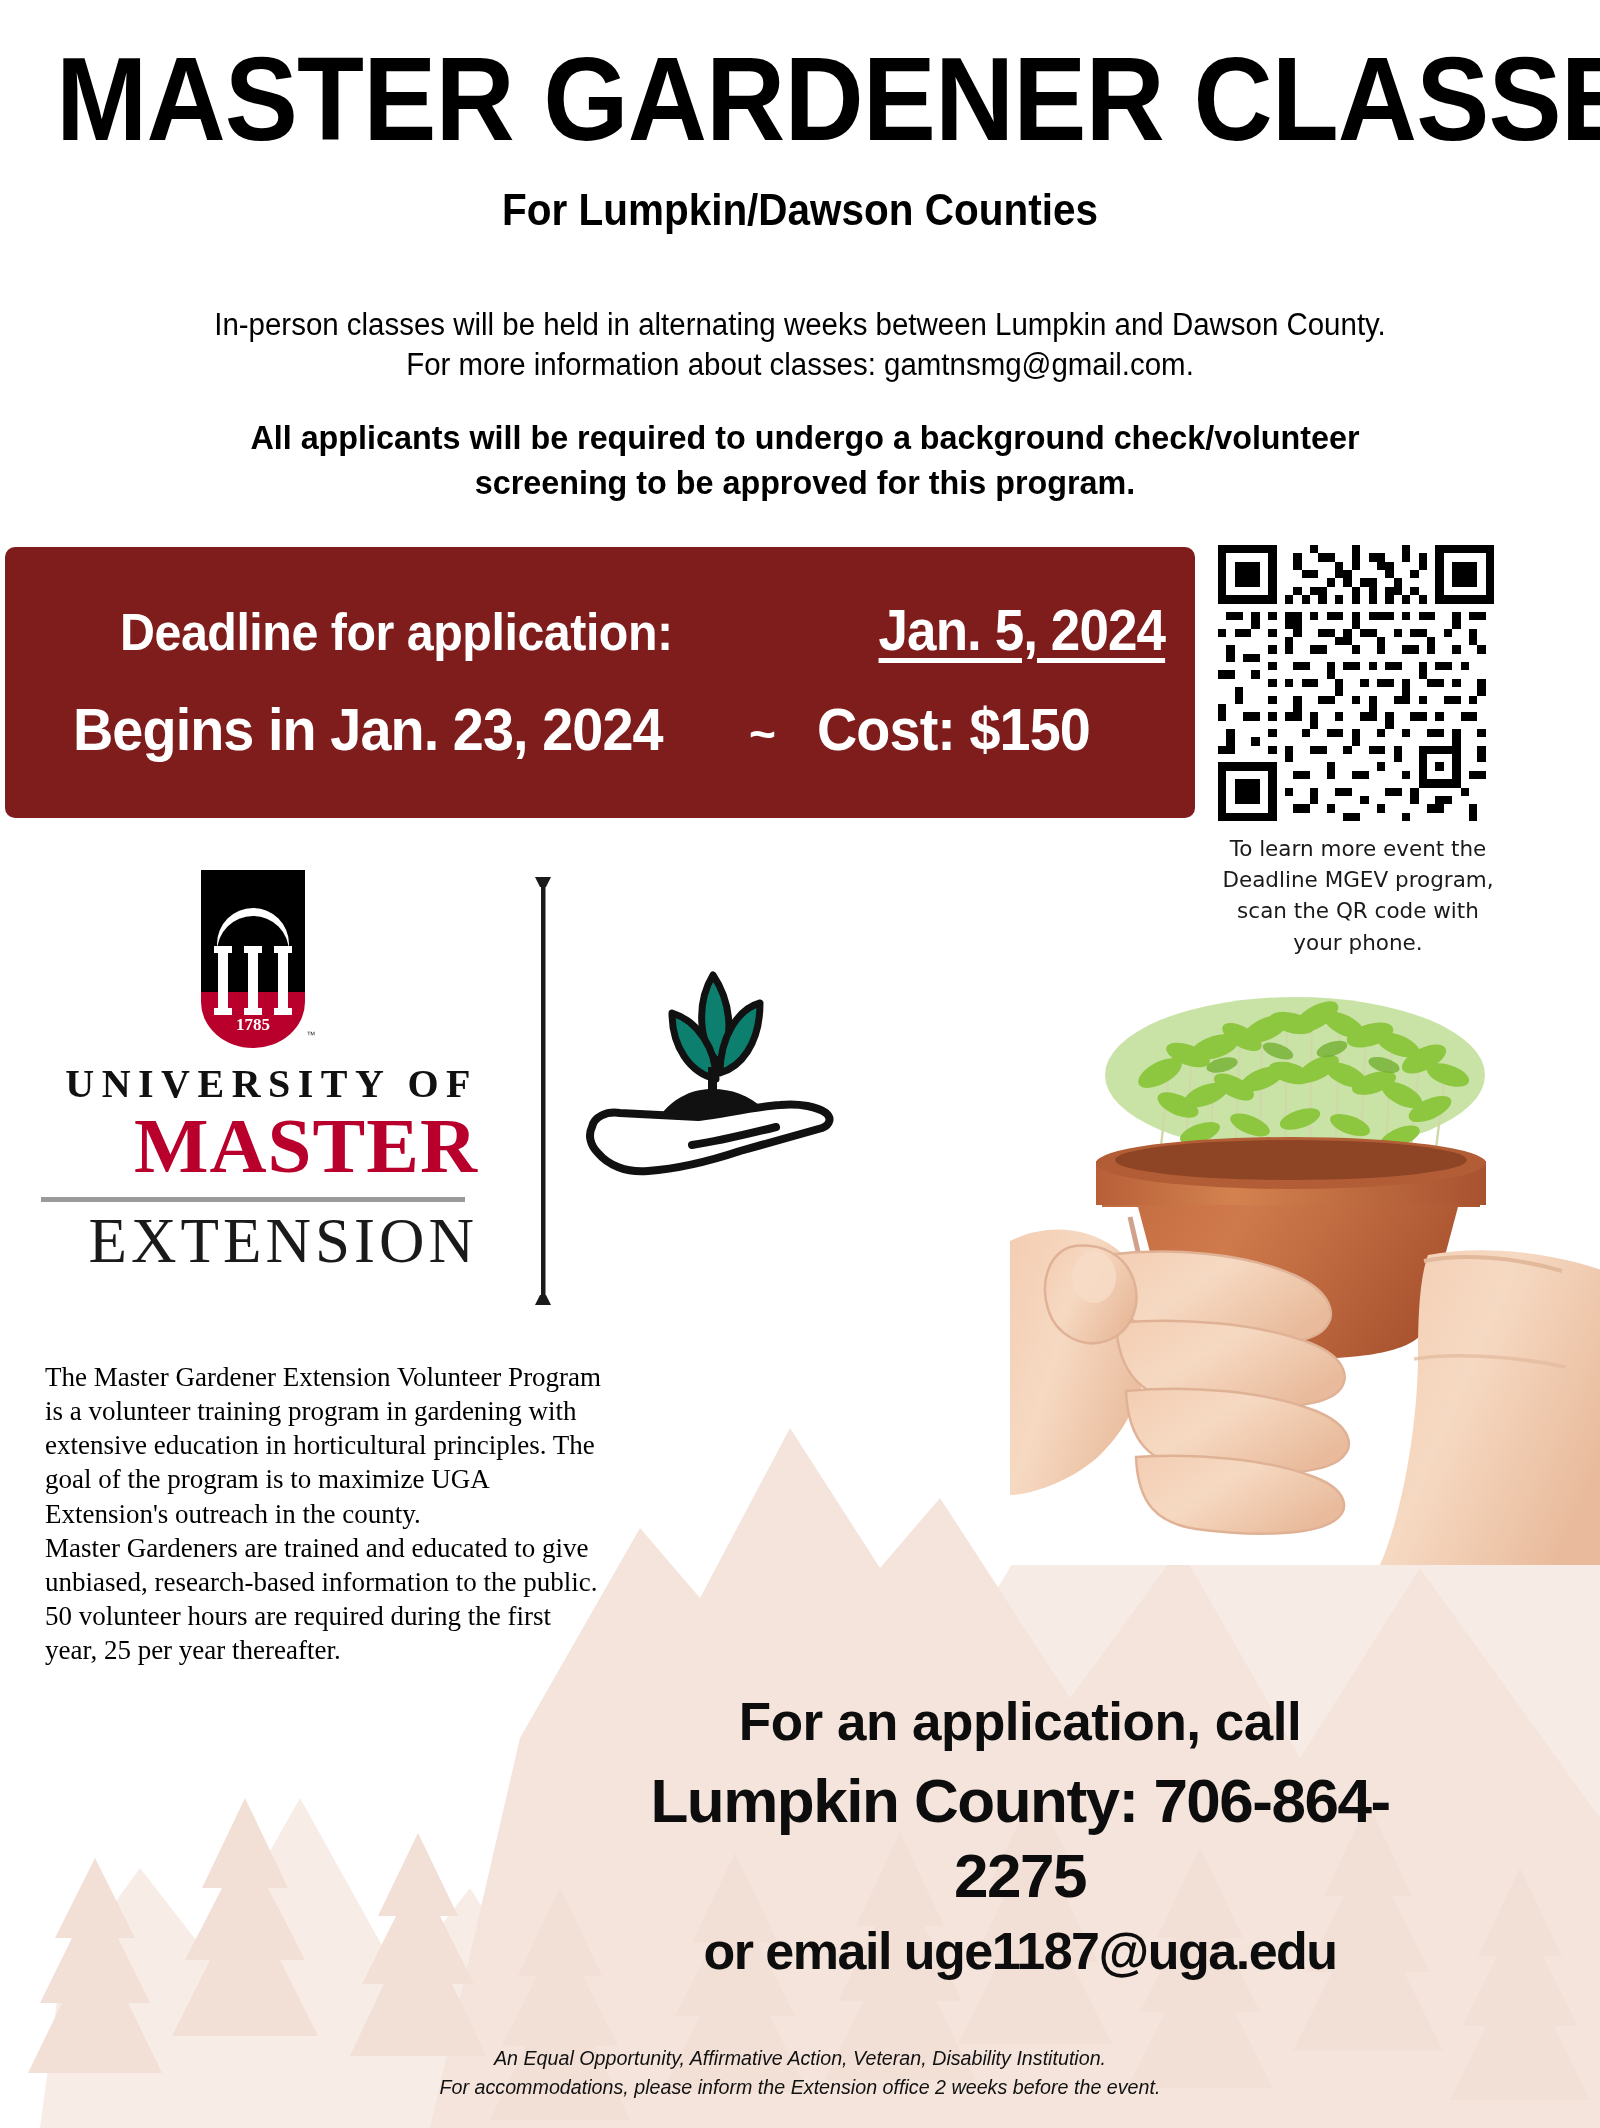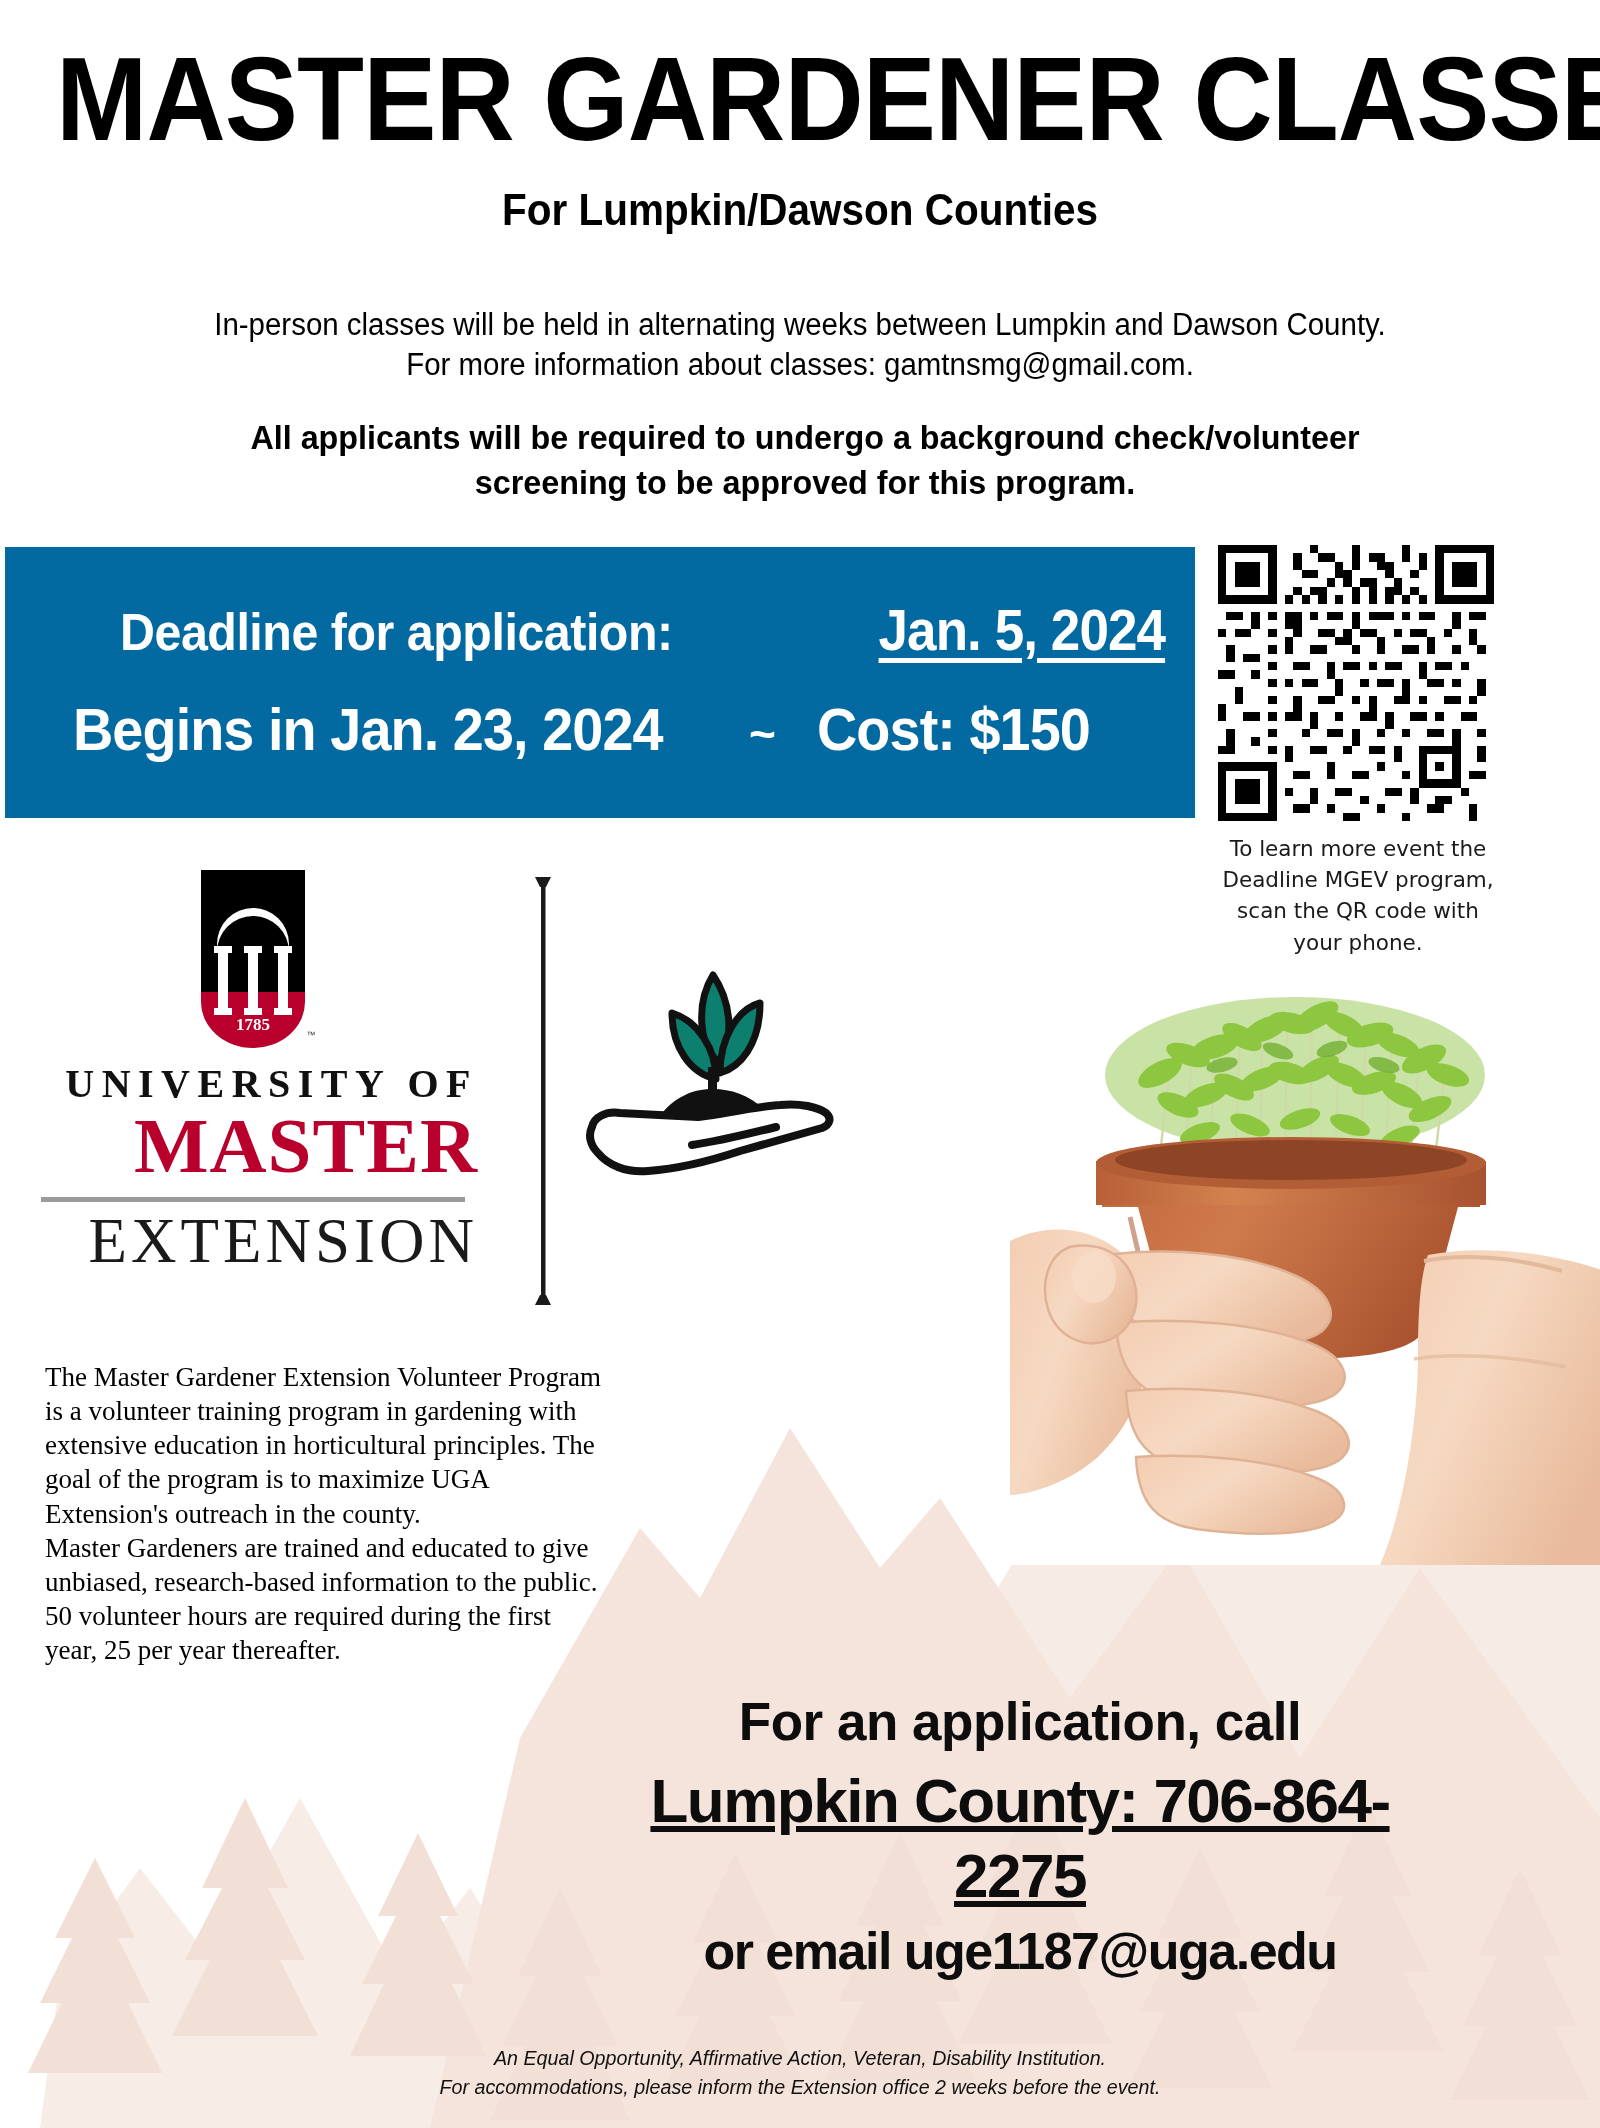--- a/index.html
+++ b/index.html
@@ -92,22 +92,23 @@
     transform: scaleX(0.95);
   }
 
   
   .red-banner {
     position: absolute;
     left: 5px;
     top: 547px;
     width: 1190px;
     height: 271px;
-    background: #0369a1;
+    background: #7f1d1d;
     z-index: 4;
+    border-radius: 10px;
   }
   .banner-row {
     position: absolute;
     width: 100%;
     color: #ffffff;
     font-family: "Liberation Sans Narrow", "Liberation Sans", sans-serif;
     font-weight: bold;
     white-space: nowrap;
   }
   .banner-row-1 {
@@ -268,21 +269,21 @@
     top: 1690px;
     width: 800px;
     text-align: center;
     font-family: "Liberation Sans Narrow", "Liberation Sans", sans-serif;
     font-weight: bold;
     color: #0d0d0d;
     z-index: 6;
     line-height: 1.22;
   }
   .contact-line1 { font-size: 53px; letter-spacing: -0.5px; }
-  .contact-line2 { font-size: 62px; letter-spacing: -1.5px; margin-top: 8px; text-decoration: underline; }
+  .contact-line2 { font-size: 62px; letter-spacing: -1.5px; margin-top: 8px; }
   .contact-line3 { font-size: 52px; letter-spacing: -1.5px; margin-top: 6px; }
 
   
   .footer {
     position: absolute;
     left: 0;
     top: 2043px;
     width: 1600px;
     text-align: center;
     font-family: "Liberation Sans Narrow", "Liberation Sans", sans-serif;

